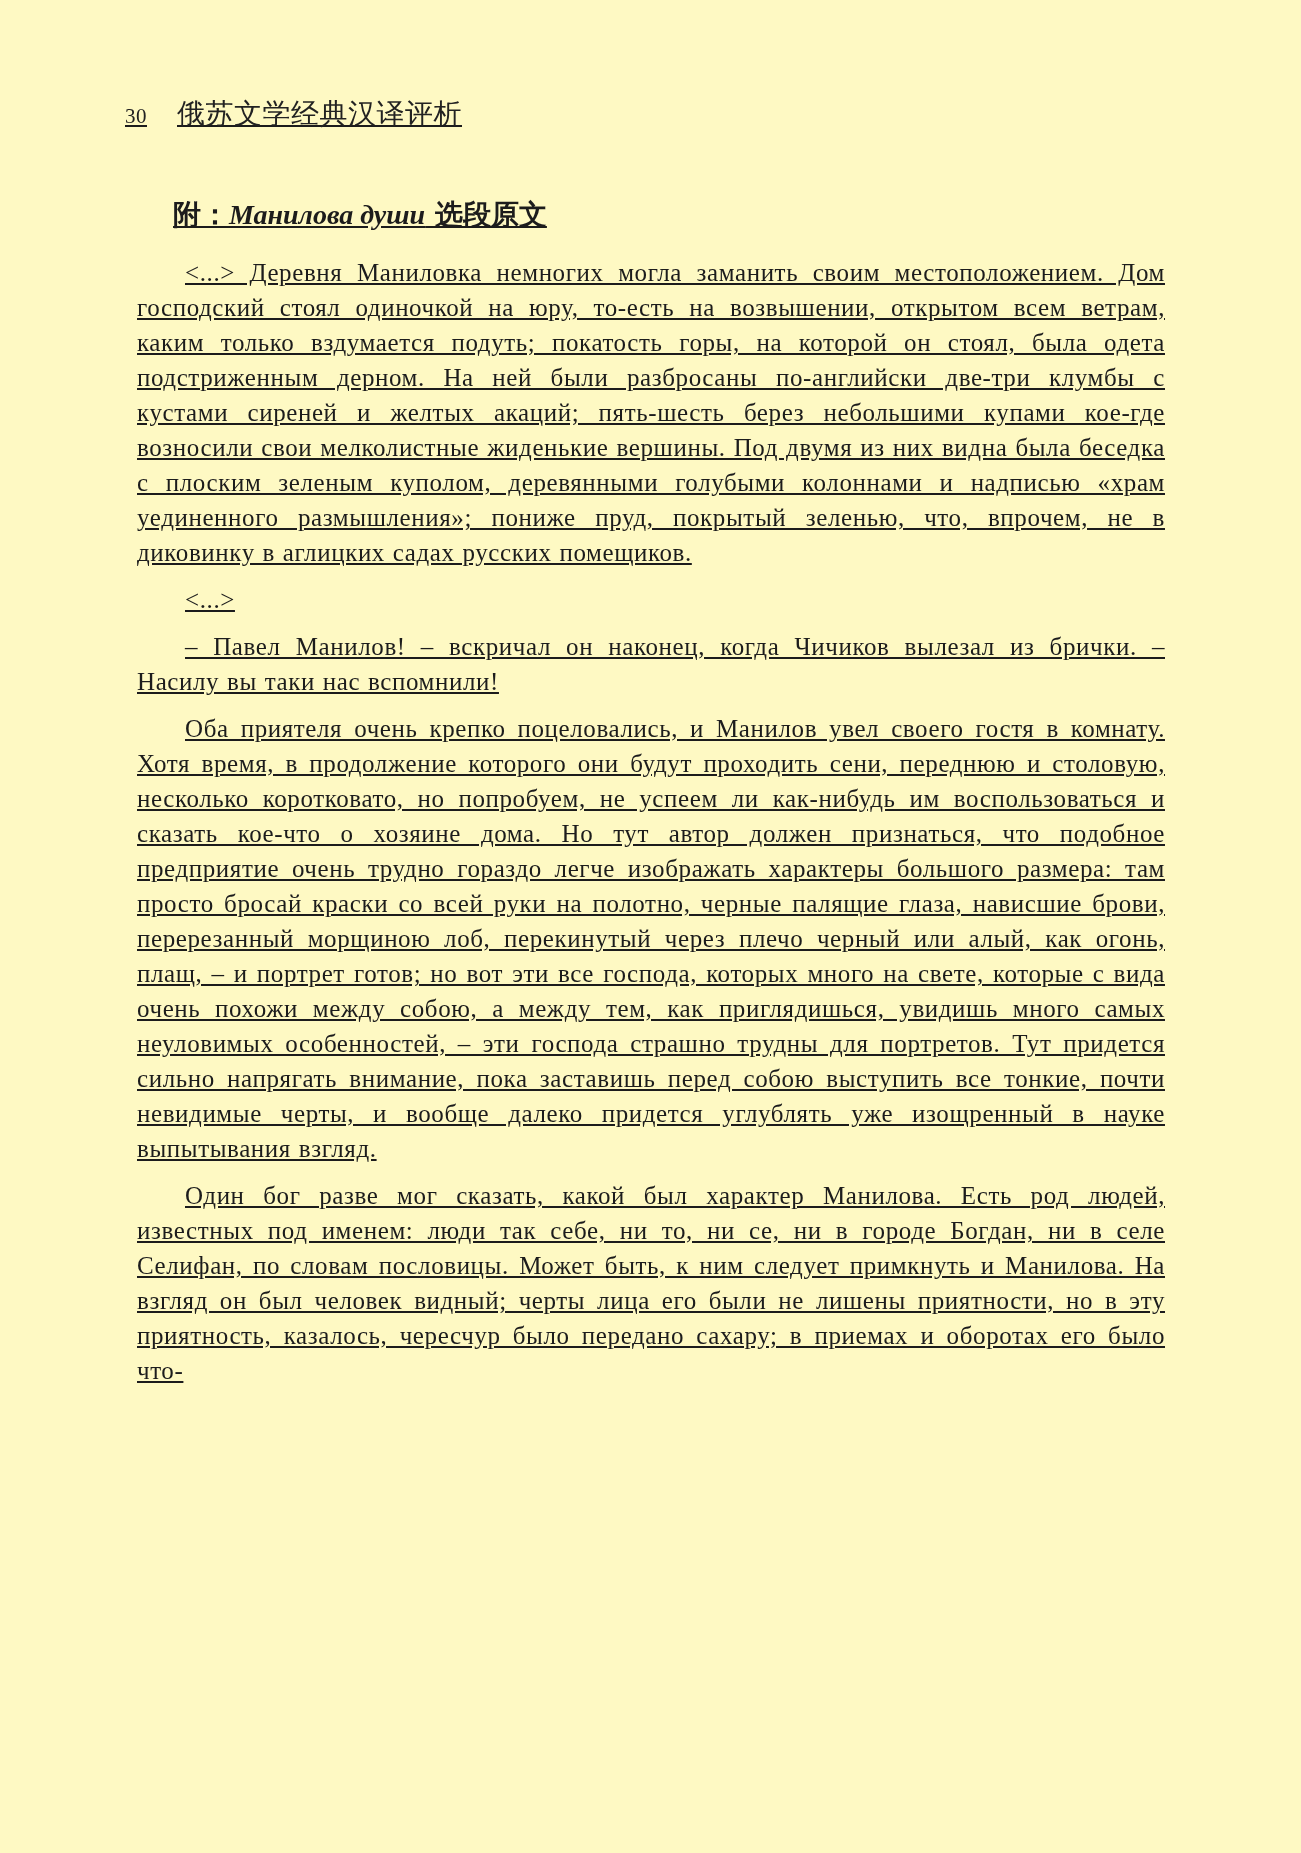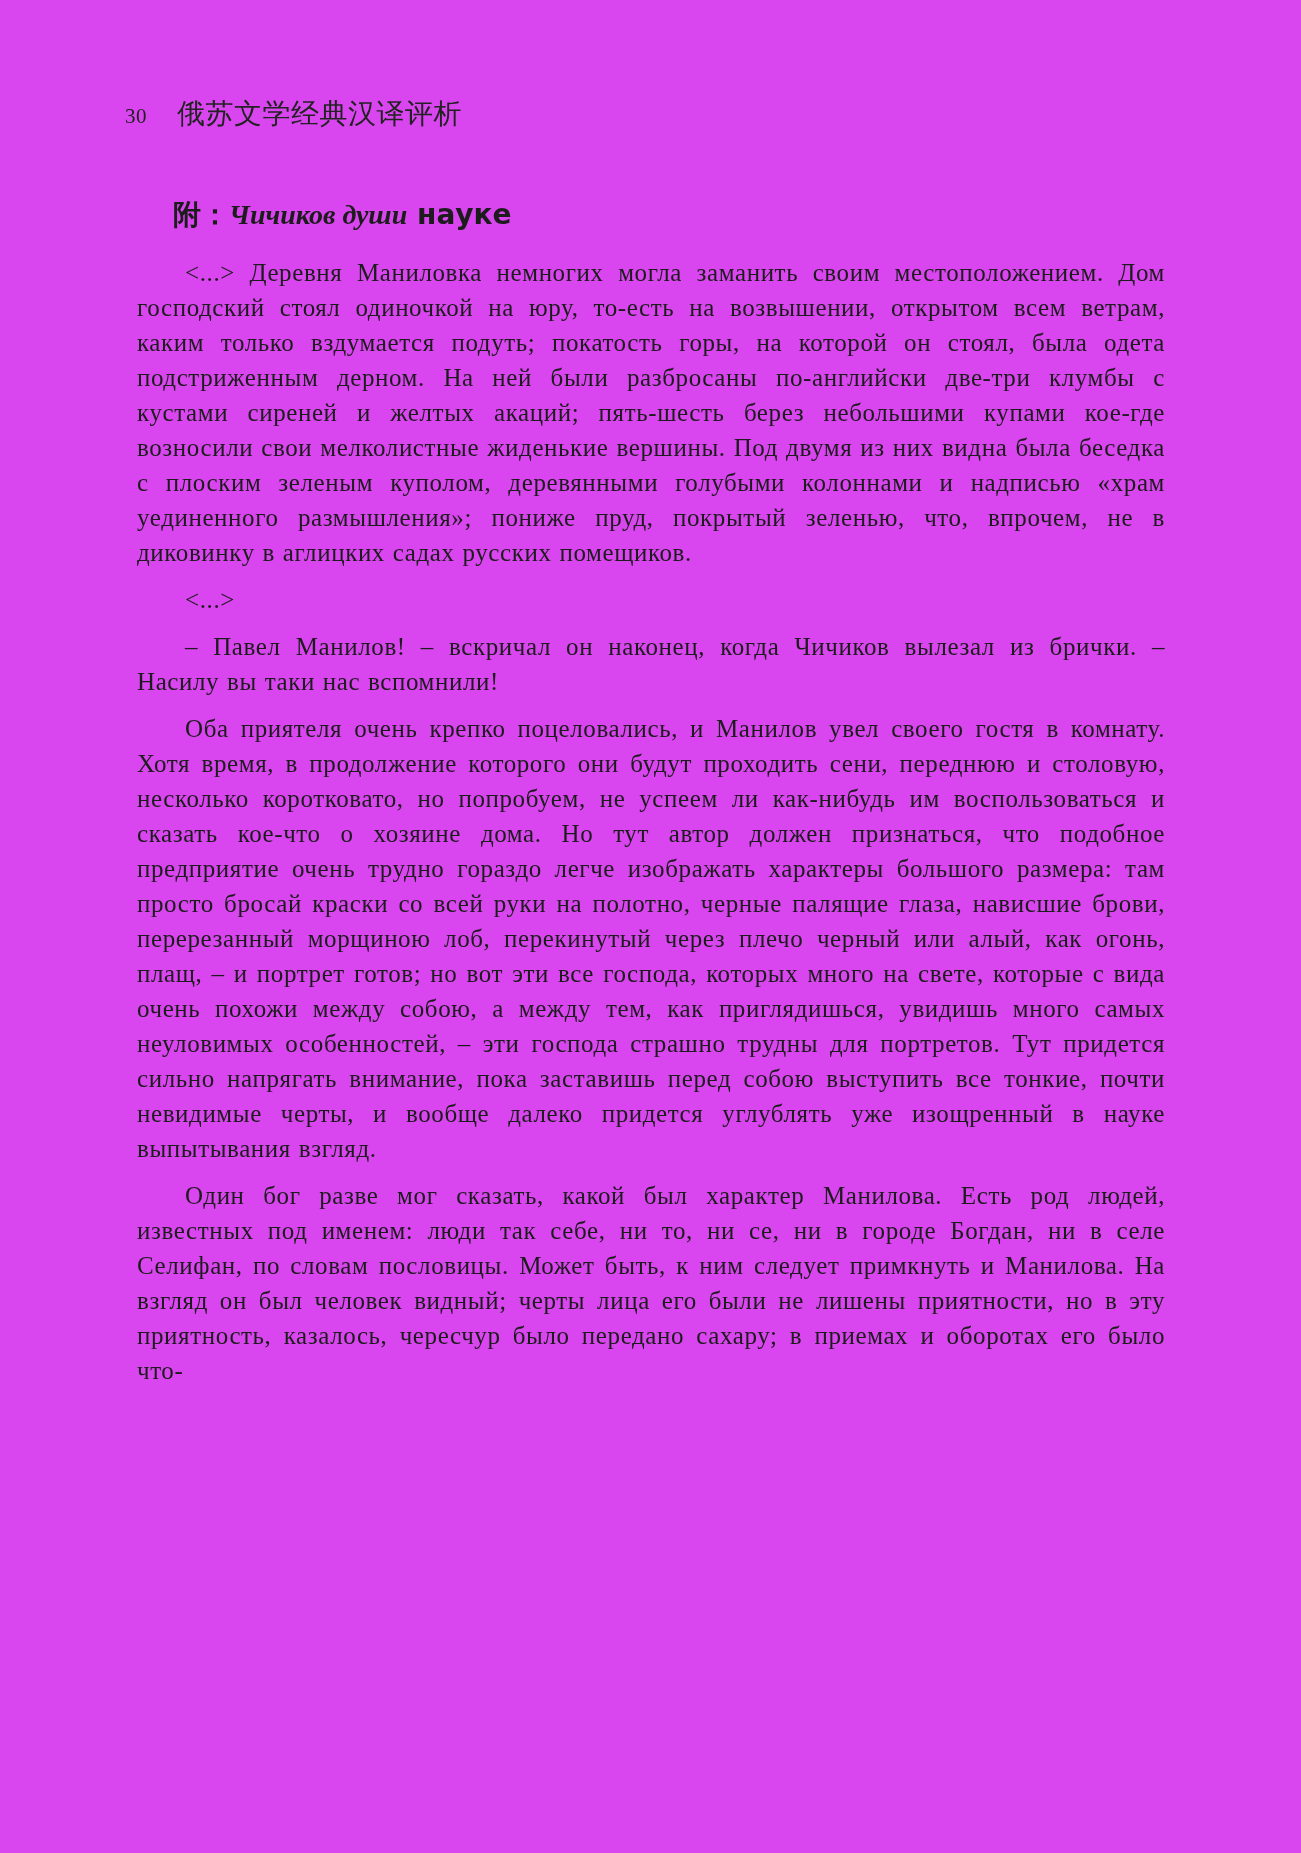--- a/index.html
+++ b/index.html
@@ -5,26 +5,27 @@
   html, body {
     margin: 0;
     padding: 0;
     background: #e8e8e8;
   }
   .page {
     position: relative;
     width: 1301px;
     height: 1853px;
     margin: 0 auto;
-    background: #d946ef;
+    background: #fef9c3;
     box-sizing: border-box;
     padding: 95px 124px 0 125px;
     font-family: "Liberation Serif", "DejaVu Serif", serif;
     color: #1c1c1c;
     overflow: hidden;
+    text-decoration: underline;
   }
   .running-head {
     display: flex;
     align-items: baseline;
     font-size: 21px;
     letter-spacing: 0.5px;
     color: #222;
   }
   .running-head .page-num {
     font-family: "Liberation Serif", "DejaVu Serif", serif;
@@ -72,21 +73,21 @@
 <div class="page">
 
   <header class="running-head">
     <span class="page-num">30</span>
     <span class="book-title">俄苏文学经典汉译评析</span>
   </header>
 
   <main class="body-text">
 
     <h2 class="section-heading">
-      <span class="cjk">附：</span><em class="work-title">Чичиков души</em><span class="cjk"> науке</span>
+      <span class="cjk">附：</span><em class="work-title">Манилова души</em><span class="cjk"> 选段原文</span>
     </h2>
 
     <p class="para">&lt;...&gt; Деревня Маниловка немногих могла заманить своим местоположением. Дом господский стоял одиночкой на юру, то-есть на возвышении, открытом всем ветрам, каким только вздумается подуть; покатость горы, на которой он стоял, была одета подстриженным дерном. На ней были разбросаны по-английски две-три клумбы с кустами сиреней и желтых акаций; пять-шесть берез небольшими купами кое-где возносили свои мелколистные жиденькие вершины. Под двумя из них видна была беседка с плоским зеленым куполом, деревянными голубыми колоннами и надписью «храм уединенного размышления»; пониже пруд, покрытый зеленью, что, впрочем, не в диковинку в аглицких садах русских помещиков.</p>
 
     <p class="para">&lt;...&gt;</p>
 
     <p class="para">– Павел Манилов! – вскричал он наконец, когда Чичиков вылезал из брички. – Насилу вы таки нас вспомнили!</p>
 
     <p class="para">Оба приятеля очень крепко поцеловались, и Манилов увел своего гостя в комнату. Хотя время, в продолжение которого они будут проходить сени, переднюю и столовую, несколько коротковато, но попробуем, не успеем ли как-нибудь им воспользоваться и сказать кое-что о хозяине дома. Но тут автор должен признаться, что подобное предприятие очень трудно гораздо легче изображать характеры большого размера: там просто бросай краски со всей руки на полотно, черные палящие глаза, нависшие брови, перерезанный морщиною лоб, перекинутый через плечо черный или алый, как огонь, плащ, – и портрет готов; но вот эти все господа, которых много на свете, которые с вида очень похожи между собою, а между тем, как приглядишься, увидишь много самых неуловимых особенностей, – эти господа страшно трудны для портретов. Тут придется сильно напрягать внимание, пока заставишь перед собою выступить все тонкие, почти невидимые черты, и вообще далеко придется углублять уже изощренный в науке выпытывания взгляд.</p>
 

